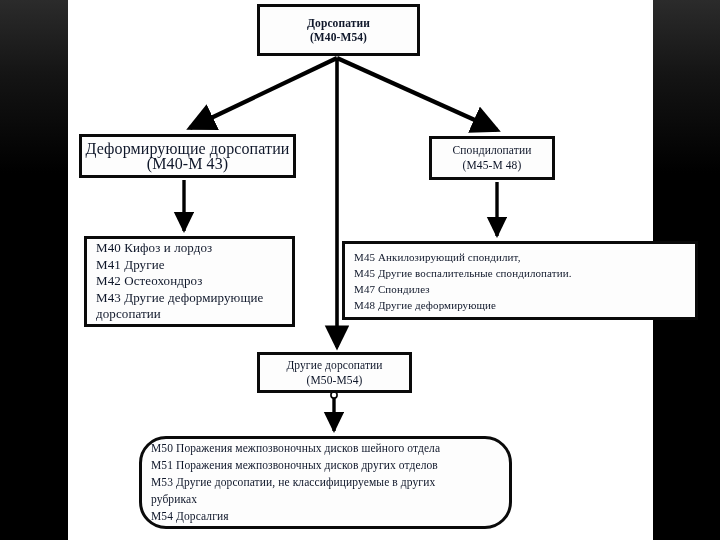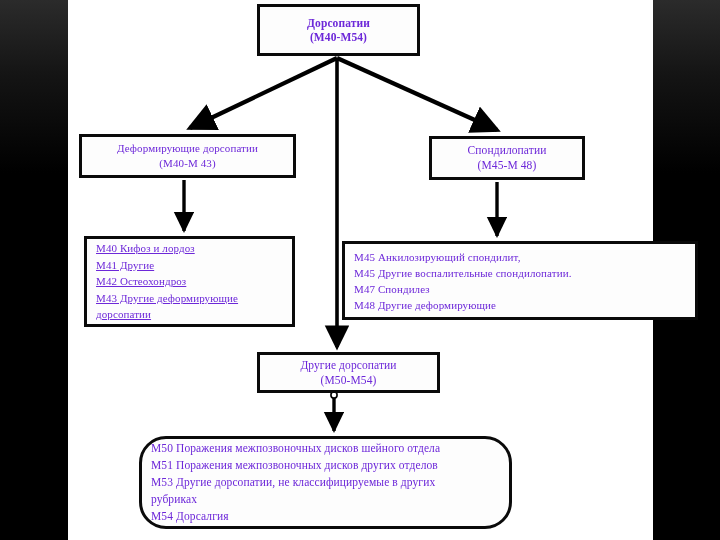--- a/index.html
+++ b/index.html
@@ -41,21 +41,21 @@
     height: 540px;
     background: #ffffff;
   }
 
   
   .box {
     position: absolute;
     box-sizing: border-box;
     background: #fdfdfd;
     border: 3px solid #0a0a0a;
-    color: #6d28d9;
+    color: #0f172a;
   }
   .box .inner {
     position: absolute;
     inset: 0;
     display: flex;
     flex-direction: column;
   }
   .box.centered .inner {
     align-items: center;
     justify-content: center;
@@ -84,62 +84,61 @@
     line-height: 14px;
   }
 
   .deform-box {
     left: 11px;
     top: 134px;
     width: 217px;
     height: 44px;
   }
   .deform-box .line {
-    font-size: 11px;
+    font-size: 16px;
     line-height: 15px;
   }
 
   .spondy-box {
     left: 361px;
     top: 136px;
-    width: 156px;
+    width: 126px;
     height: 44px;
   }
   .spondy-box .line {
     font-size: 11.5px;
     line-height: 15px;
   }
 
   .deform-list-box {
     left: 16px;
     top: 236px;
     width: 211px;
     height: 91px;
   }
   .deform-list-box .line {
-    font-size: 11px;
+    font-size: 13px;
     line-height: 16.5px;
-    text-decoration: underline;
   }
 
   .spondy-list-box {
     left: 274px;
     top: 241px;
     width: 356px;
     height: 79px;
   }
   .spondy-list-box .line {
     font-size: 11px;
     line-height: 16px;
   }
 
   .other-box {
     left: 189px;
     top: 352px;
-    width: 183px;
+    width: 155px;
     height: 41px;
   }
   .other-box .line {
     font-size: 11.5px;
     line-height: 15px;
   }
 
   .other-list-box {
     left: 71px;
     top: 436px;

